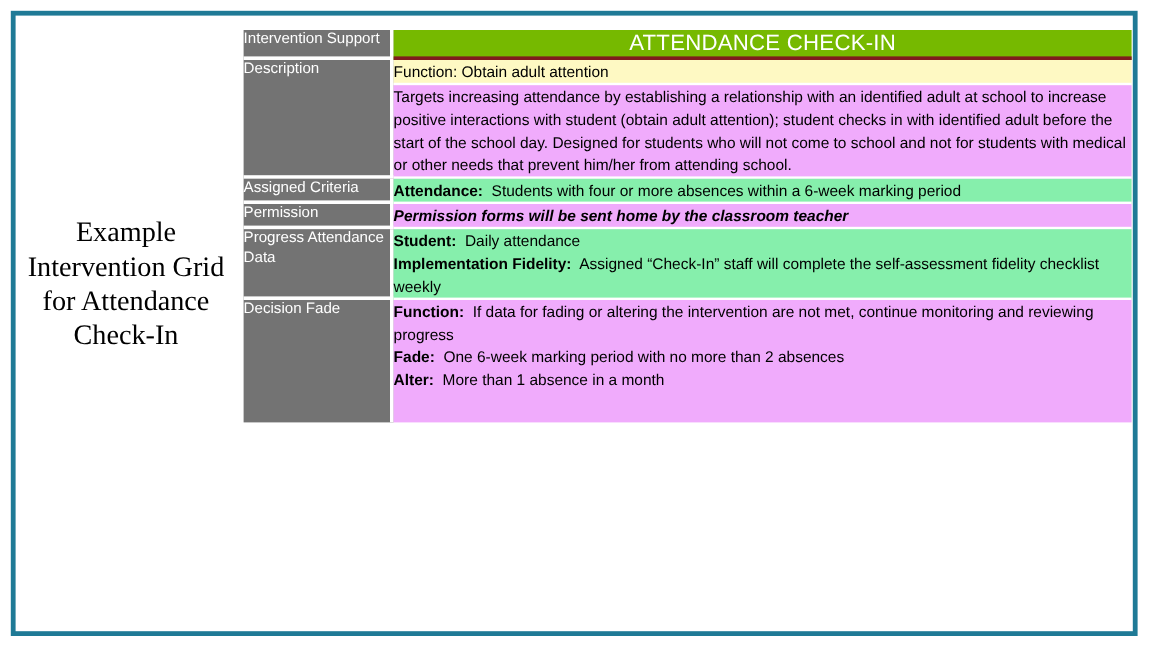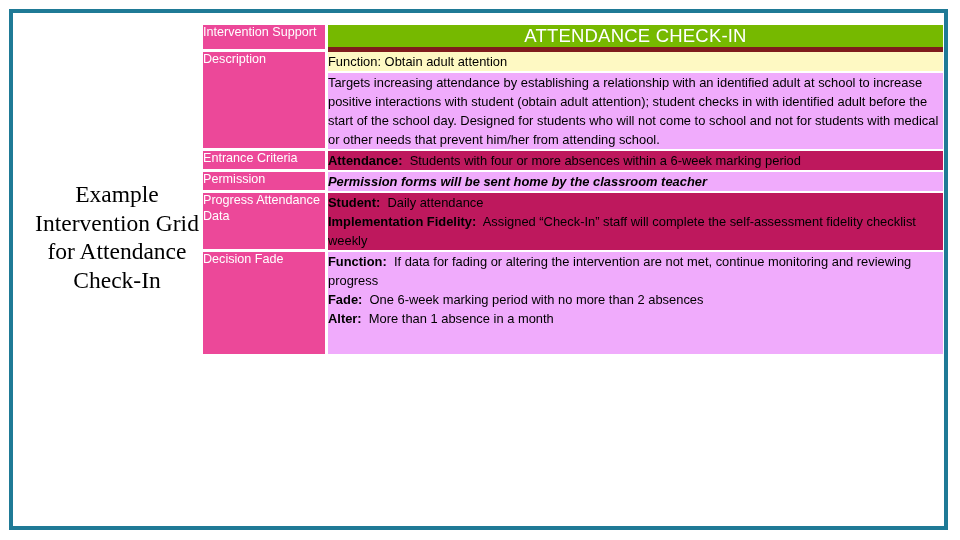--- a/index.html
+++ b/index.html
@@ -40,42 +40,41 @@
     position: absolute;
     left: 14px;
     top: 180px;
     width: 182px;
     text-align: center;
     font-family: "Liberation Serif", serif;
     font-size: 23.5px;
     line-height: 28.5px;
     color: #000000;
     font-weight: 400;
-    padding-left: 12px;
   }
 
   
   #grid {
     position: absolute;
     left: 203px;
     top: 25px;
     width: 740px;
     border-collapse: separate;
     border-spacing: 0;
   }
 
   #grid td {
     vertical-align: top;
     padding: 0;
   }
 
   
   .lbl {
     width: 125px;
-    background: #ec4899;
+    background: #737373;
     color: #ffffff;
     font-size: 12.6px;
     line-height: 15.5px;
     font-weight: 400;
     padding: 7px 7px 7px 5px;
     box-sizing: border-box;
     border-bottom: 3px solid #ffffff;
     border-right: 3px solid #ffffff;
   }
   .lbl.mid { vertical-align: middle; margin-left: 25px; }
@@ -85,35 +84,35 @@
     background: #76b900;
     color: #ffffff;
     font-size: 18.5px;
     line-height: 22px;
     text-align: center;
     vertical-align: middle;
     font-weight: 400;
     letter-spacing: 0.2px;
     padding: 10px 8px;
     box-sizing: border-box;
-    border-bottom: 5px solid #7f1d1d;
+    border-bottom: 3px solid #7f1d1d;
   }
 
   
   .cell {
     font-size: 12.9px;
     line-height: 19px;
     color: #000000;
     padding: 7px 12px 7px 8px;
     box-sizing: border-box;
     border-bottom: 2px solid #ffffff;
   }
   .shade-a { background: #f0abfc; }
   .shade-b { background: #fef9c3; }
-  .shade-c { background: #be185d; }
+  .shade-c { background: #86efac; }
 
   .cell p { margin: 0; }
   .cell p + p { }
   .cell b { font-weight: 700; }
   .cell .lead { font-weight: 700; }
 
   .nowrapgap { white-space: pre; }
 </style>
 </head>
 <body>
@@ -139,21 +138,21 @@
         </td>
       </tr>
 
       <tr>
         <td class="cell shade-a">
           <p>Targets increasing attendance by establishing a relationship with an identified adult at school to increase positive interactions with student (obtain adult attention); student checks in with identified adult before the start of the school day. Designed for students who will not come to school and not for students with medical or other needs that prevent him/her from attending school.</p>
         </td>
       </tr>
 
       <tr>
-        <td class="lbl">Entrance Criteria</td>
+        <td class="lbl">Assigned Criteria</td>
         <td class="cell shade-c">
           <p><b class="lead">Attendance:</b><span class="nowrapgap">  </span><span>Students with four or more absences within a 6-week marking period</span></p>
         </td>
       </tr>
 
       <tr>
         <td class="lbl">Permission</td>
         <td class="cell shade-a">
           <p style="font-weight:700;font-style:italic;">Permission forms will be sent home by the classroom teacher</p>
         </td>

